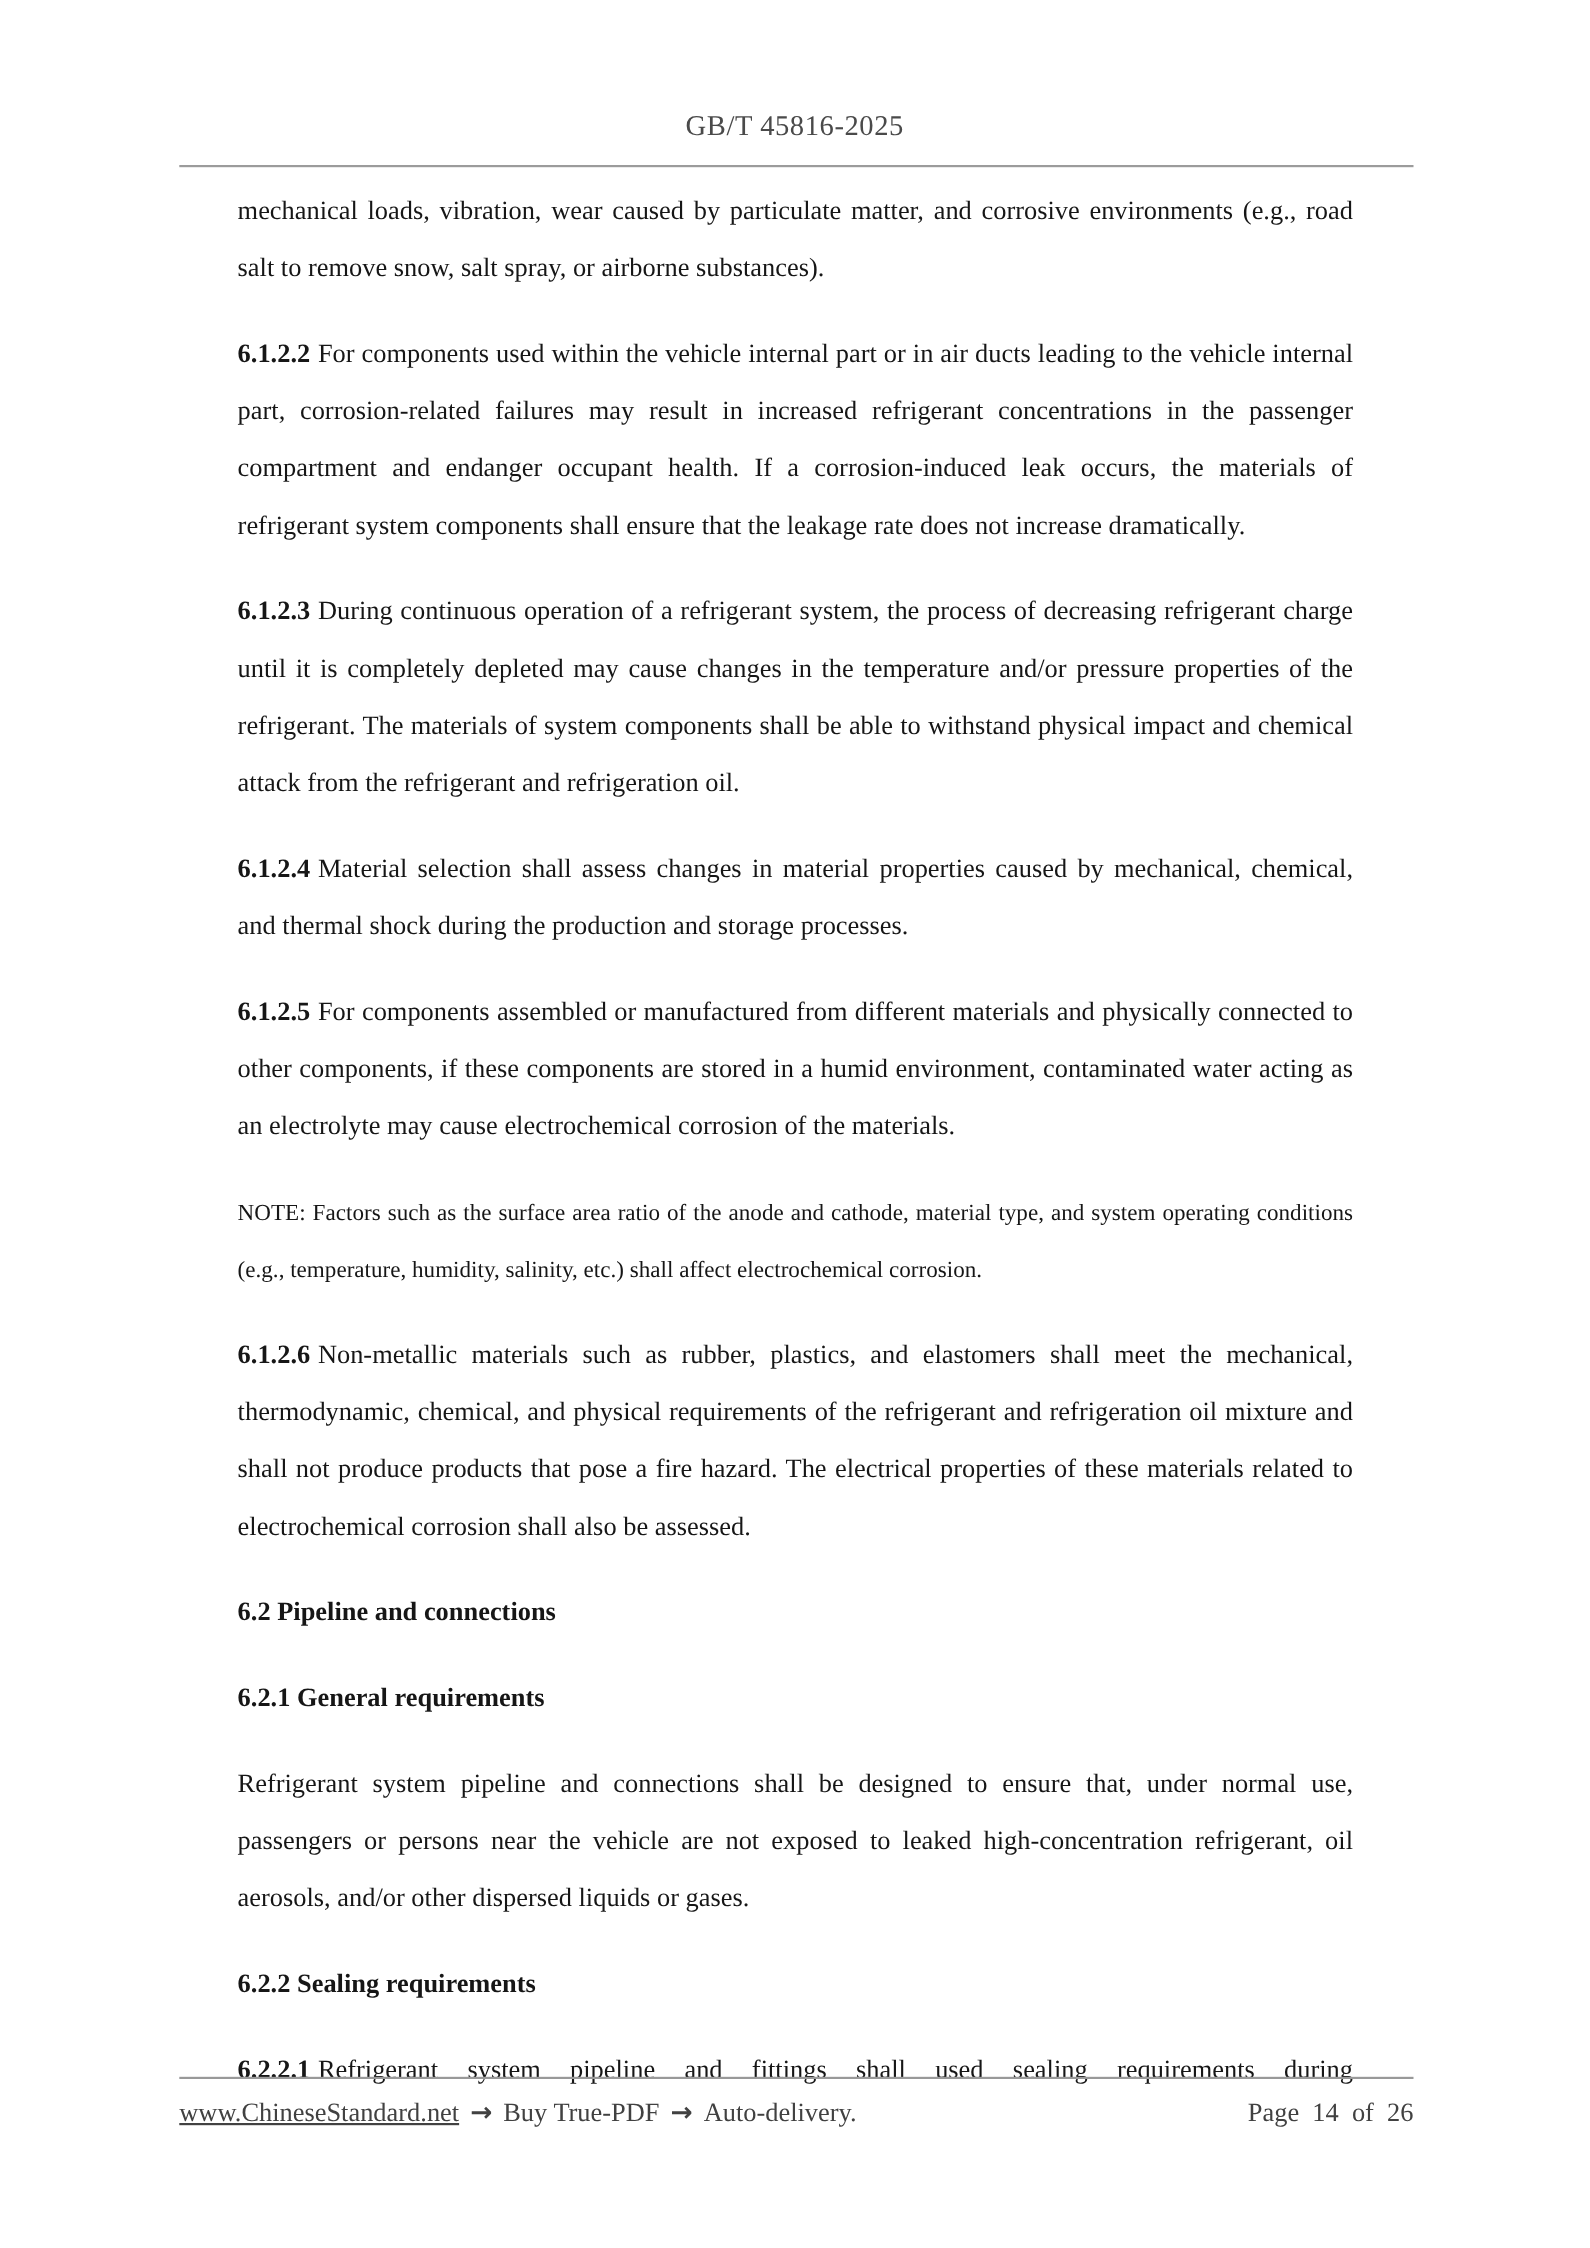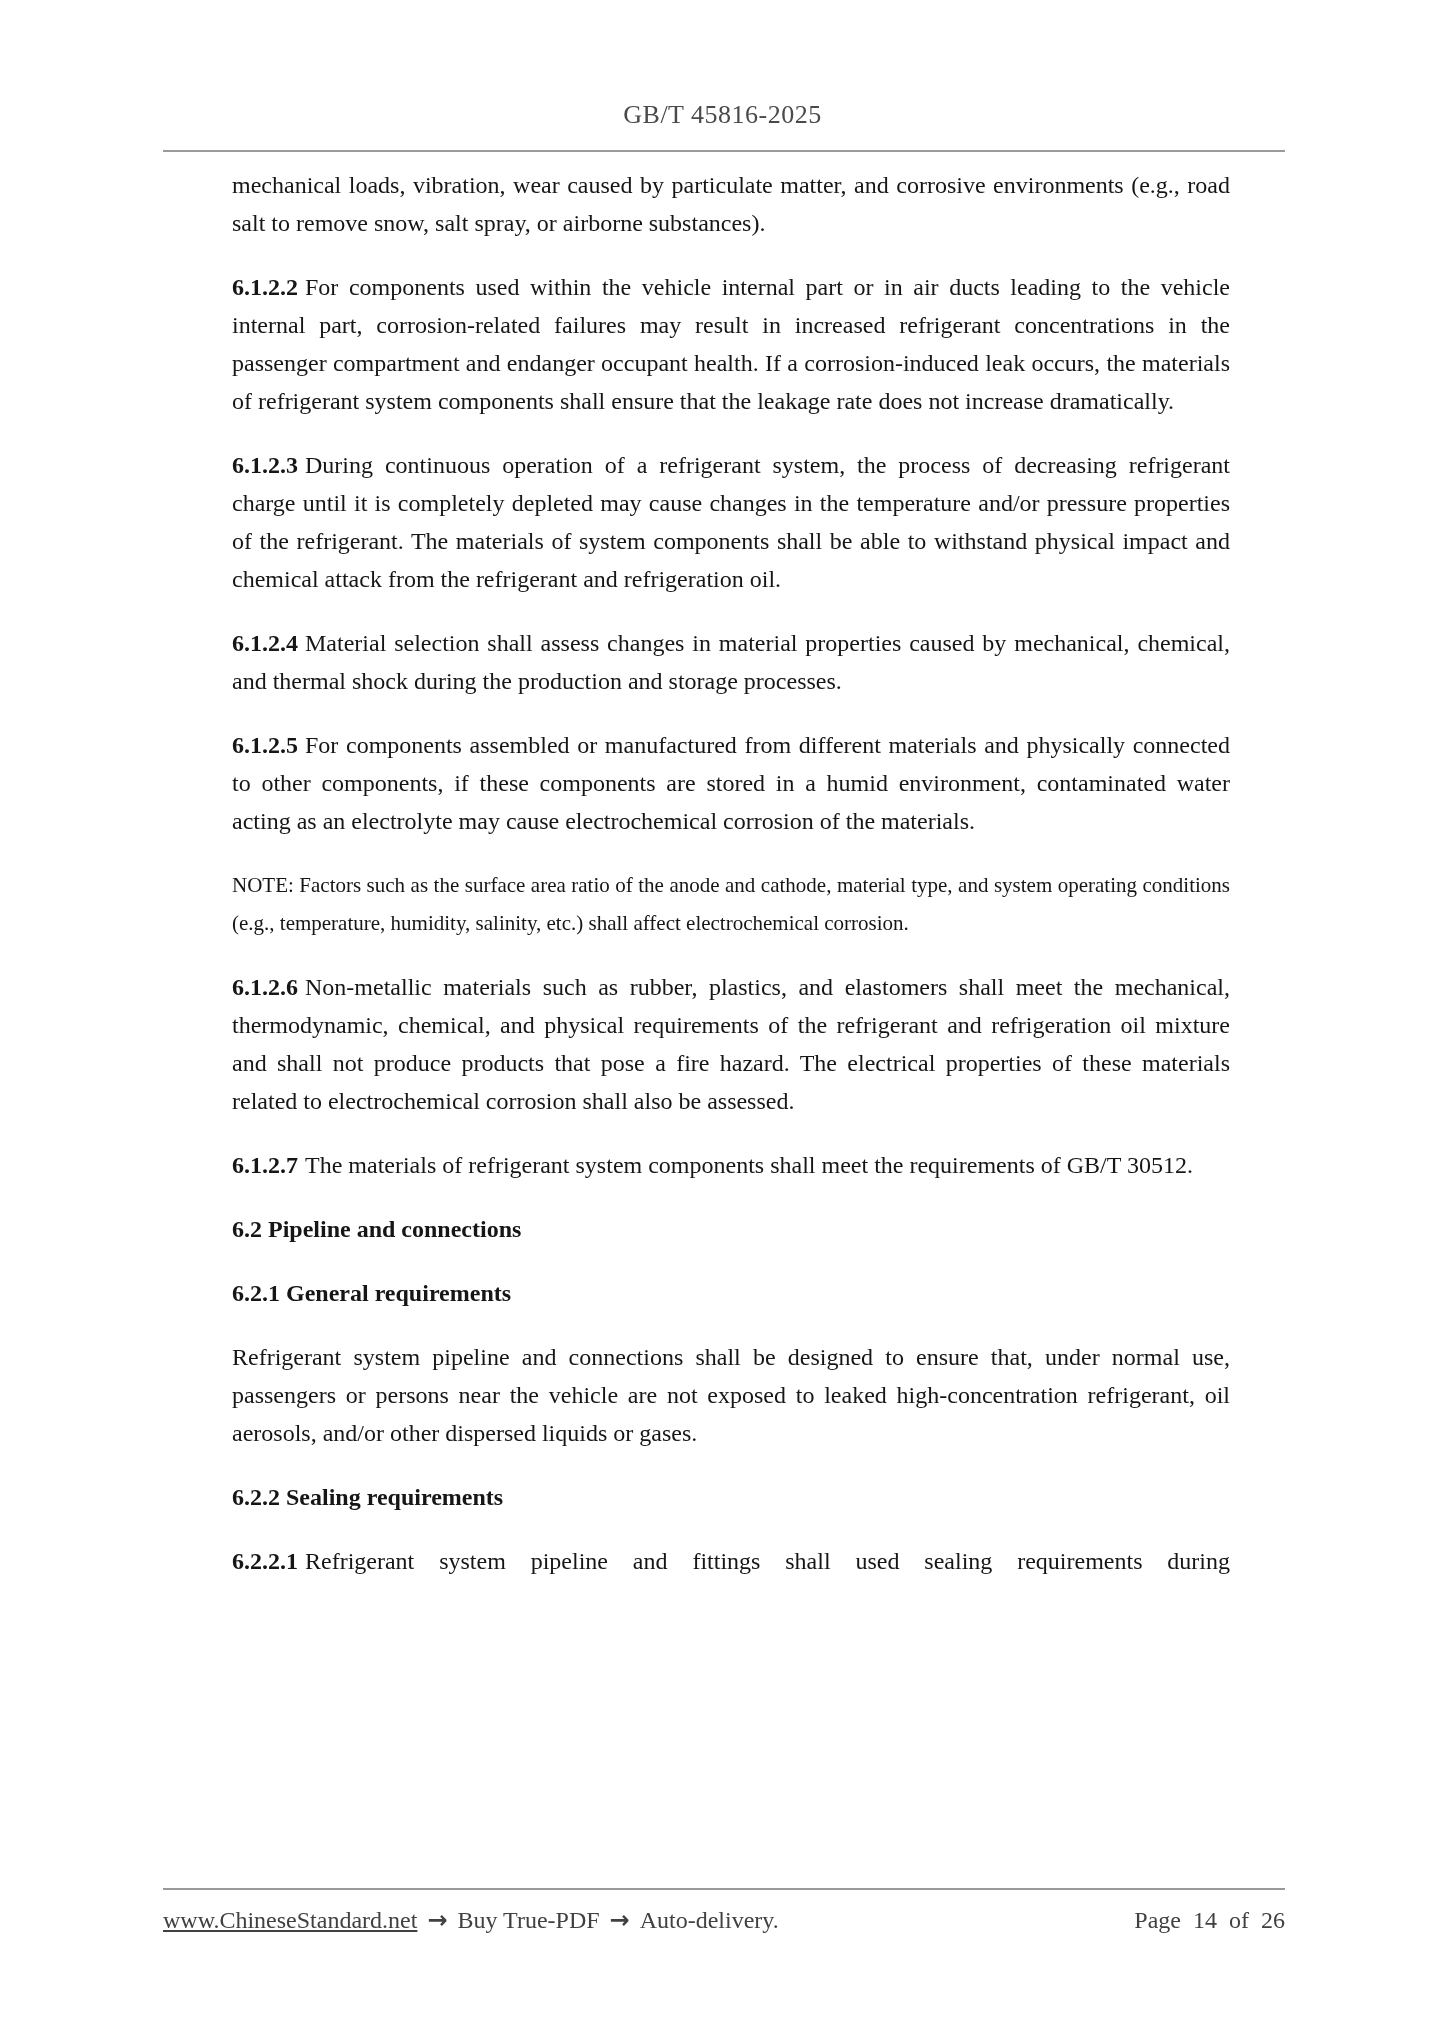--- a/index.html
+++ b/index.html
@@ -27,25 +27,25 @@
     position: absolute;
     top: 150px;
     left: 163px;
     right: 160px;
     border-top: 2px solid #9b9b9b;
   }
   
   .content {
     position: absolute;
     top: 152px;
-    left: 232px;
+    left: 216px;
     right: 215px;
     padding-top: 14px;
     font-size: 24px;
-    line-height: 38px;
+    line-height: 52px;
     color: #161616;
     text-align: justify;
   }
   .content p { margin: 26px 0; }
   .content p:first-child { margin-top: 0; }
   .clause-num { font-weight: bold; margin-right: 7px; }
   .note { font-size: 21px; }
   .heading { font-weight: bold; }
   .justify-last { text-align-last: justify; }
   
@@ -93,21 +93,20 @@
     <p><span class="clause-num">6.1.2.3</span><span>During continuous operation of a refrigerant system, the process of decreasing refrigerant charge until it is completely depleted may cause changes in the temperature and/or pressure properties of the refrigerant. The materials of system components shall be able to withstand physical impact and chemical attack from the refrigerant and refrigeration oil.</span></p>
 
     <p><span class="clause-num">6.1.2.4</span><span>Material selection shall assess changes in material properties caused by mechanical, chemical, and thermal shock during the production and storage processes.</span></p>
 
     <p><span class="clause-num">6.1.2.5</span><span>For components assembled or manufactured from different materials and physically connected to other components, if these components are stored in a humid environment, contaminated water acting as an electrolyte may cause electrochemical corrosion of the materials.</span></p>
 
     <p class="note"><span>NOTE: Factors such as the surface area ratio of the anode and cathode, material type, and system operating conditions (e.g., temperature, humidity, salinity, etc.) shall affect electrochemical corrosion.</span></p>
 
     <p><span class="clause-num">6.1.2.6</span><span>Non-metallic materials such as rubber, plastics, and elastomers shall meet the mechanical, thermodynamic, chemical, and physical requirements of the refrigerant and refrigeration oil mixture and shall not produce products that pose a fire hazard. The electrical properties of these materials related to electrochemical corrosion shall also be assessed.</span></p>
 
-    <p><span class="clause-num">6.1.2.7</span><span>The materials of refrigerant system components shall meet the requirements of GB/T 30512.</span></p>
 
     <p class="heading"><span>6.2 Pipeline and connections</span></p>
 
     <p class="heading"><span>6.2.1 General requirements</span></p>
 
     <p><span>Refrigerant system pipeline and connections shall be designed to ensure that, under normal use, passengers or persons near the vehicle are not exposed to leaked high-concentration refrigerant, oil aerosols, and/or other dispersed liquids or gases.</span></p>
 
 
     <p class="heading"><span>6.2.2 Sealing requirements</span></p>
 

